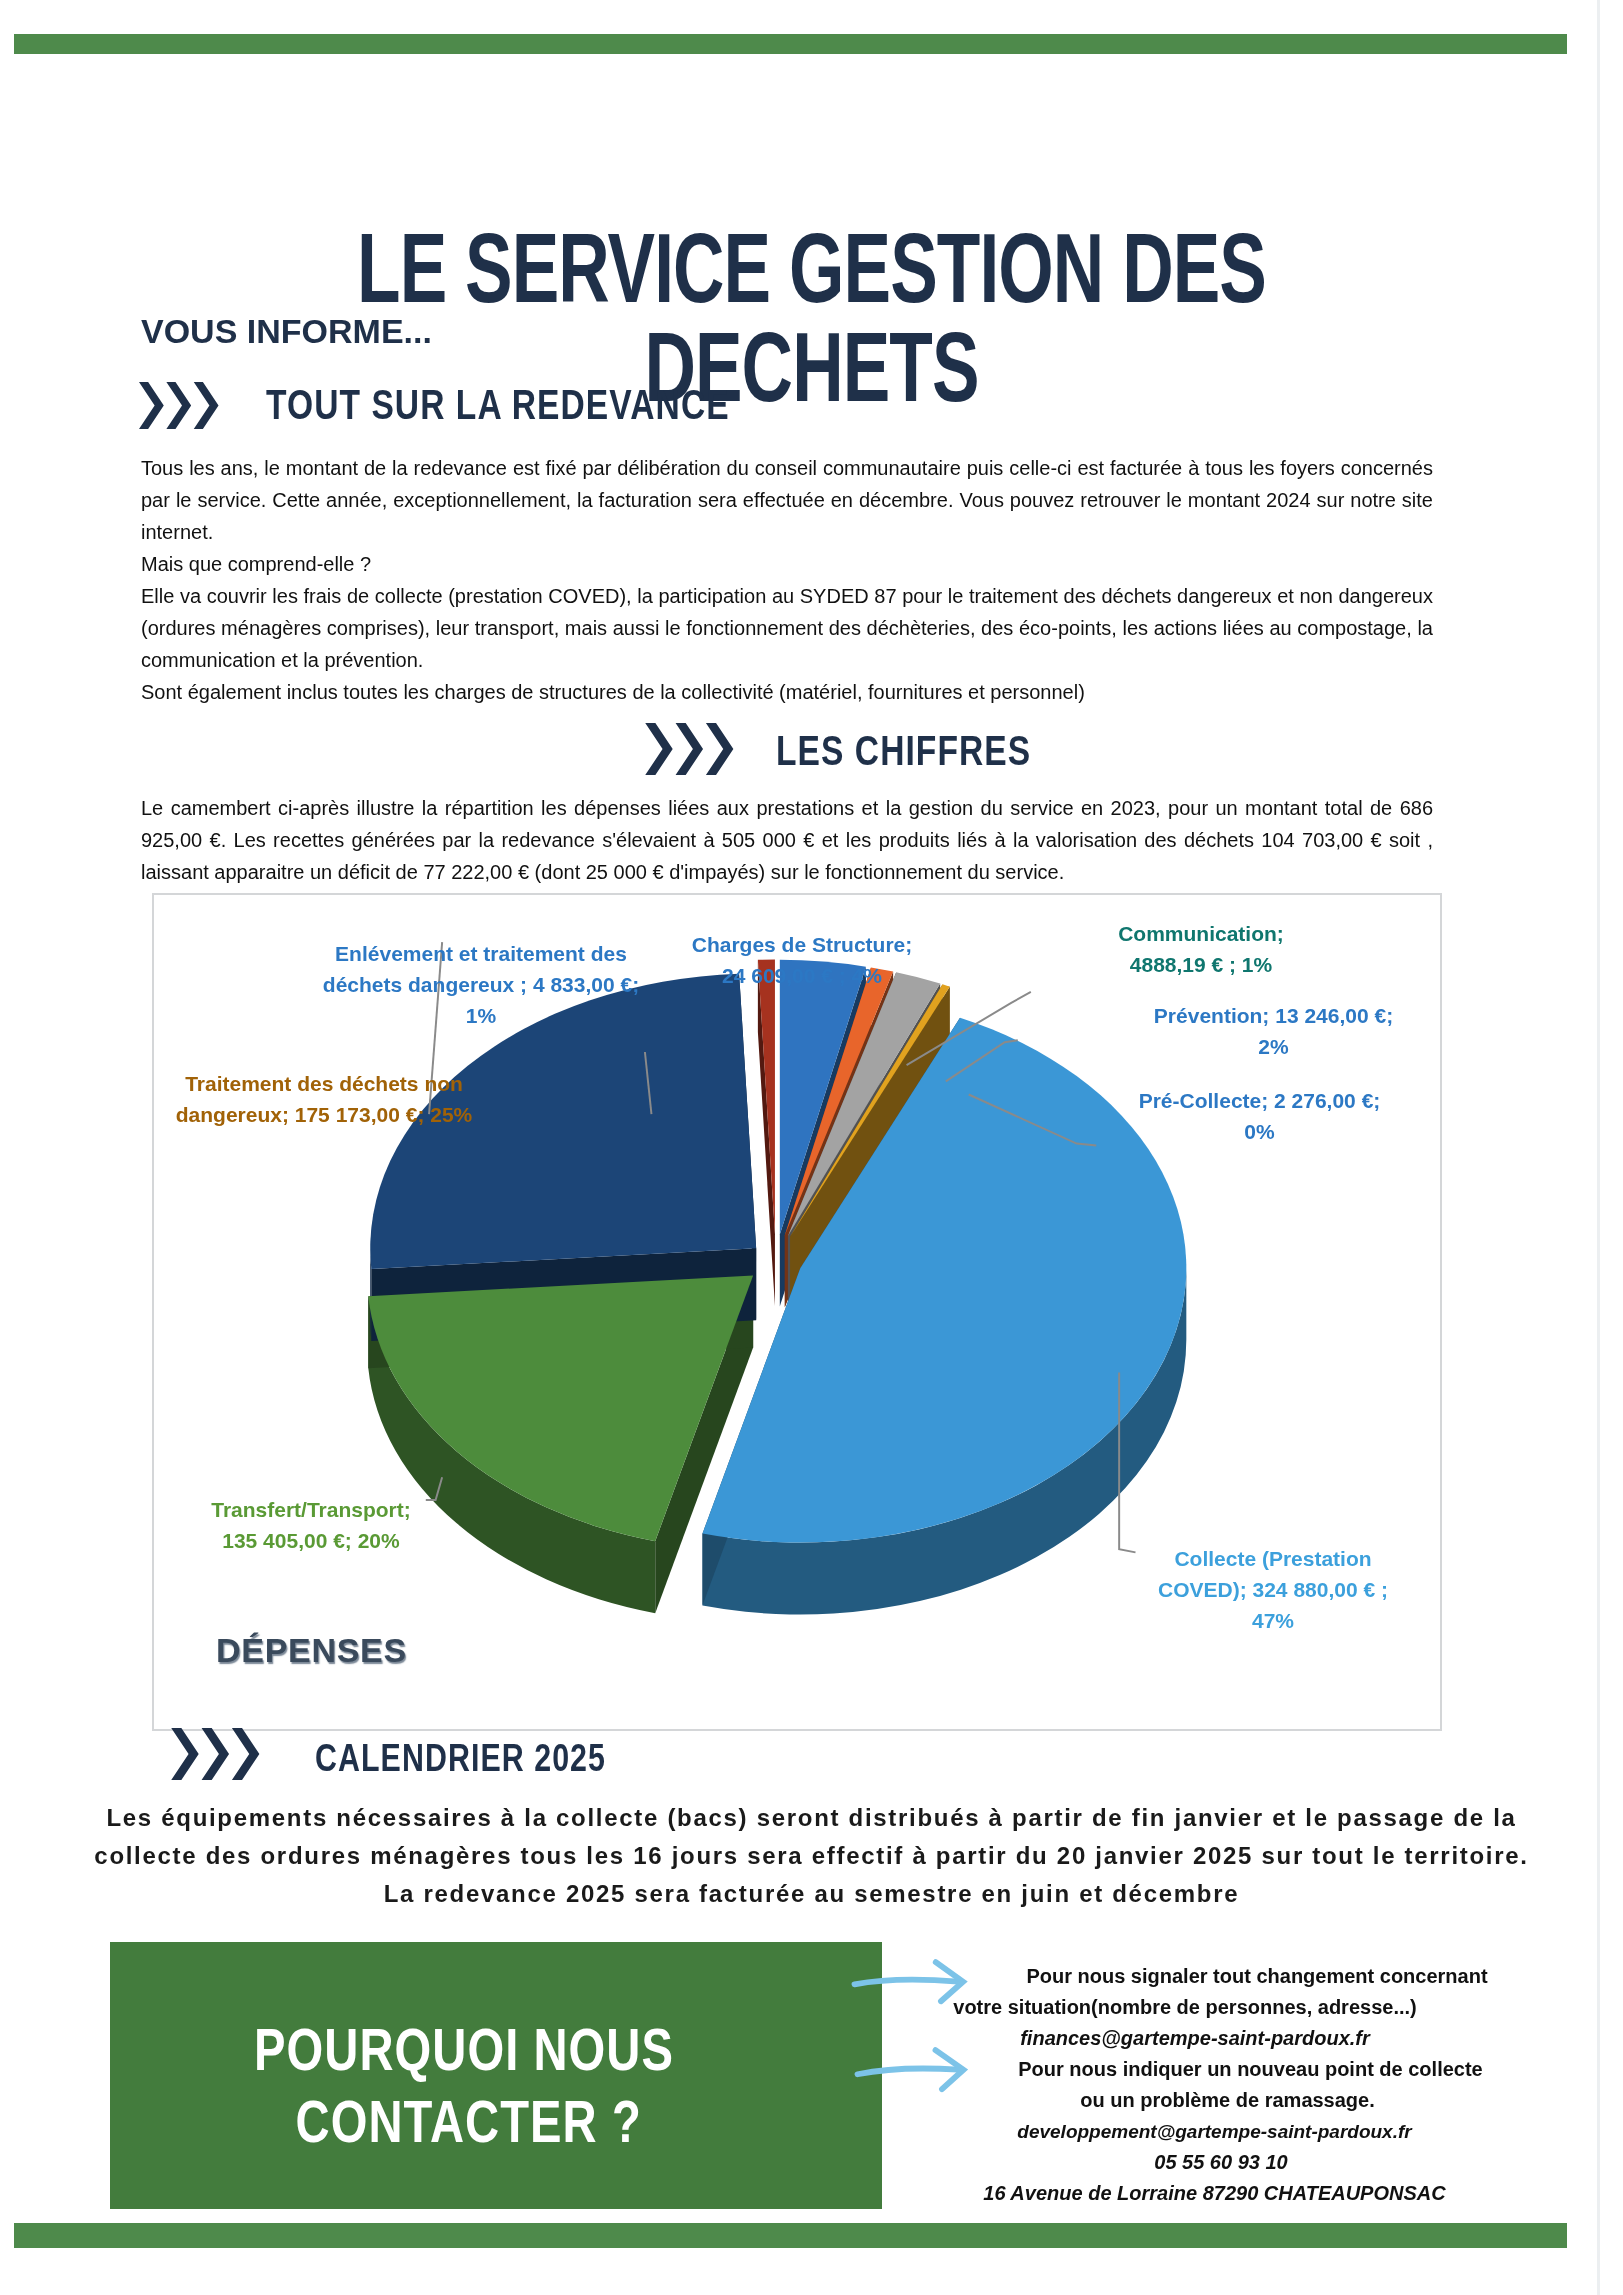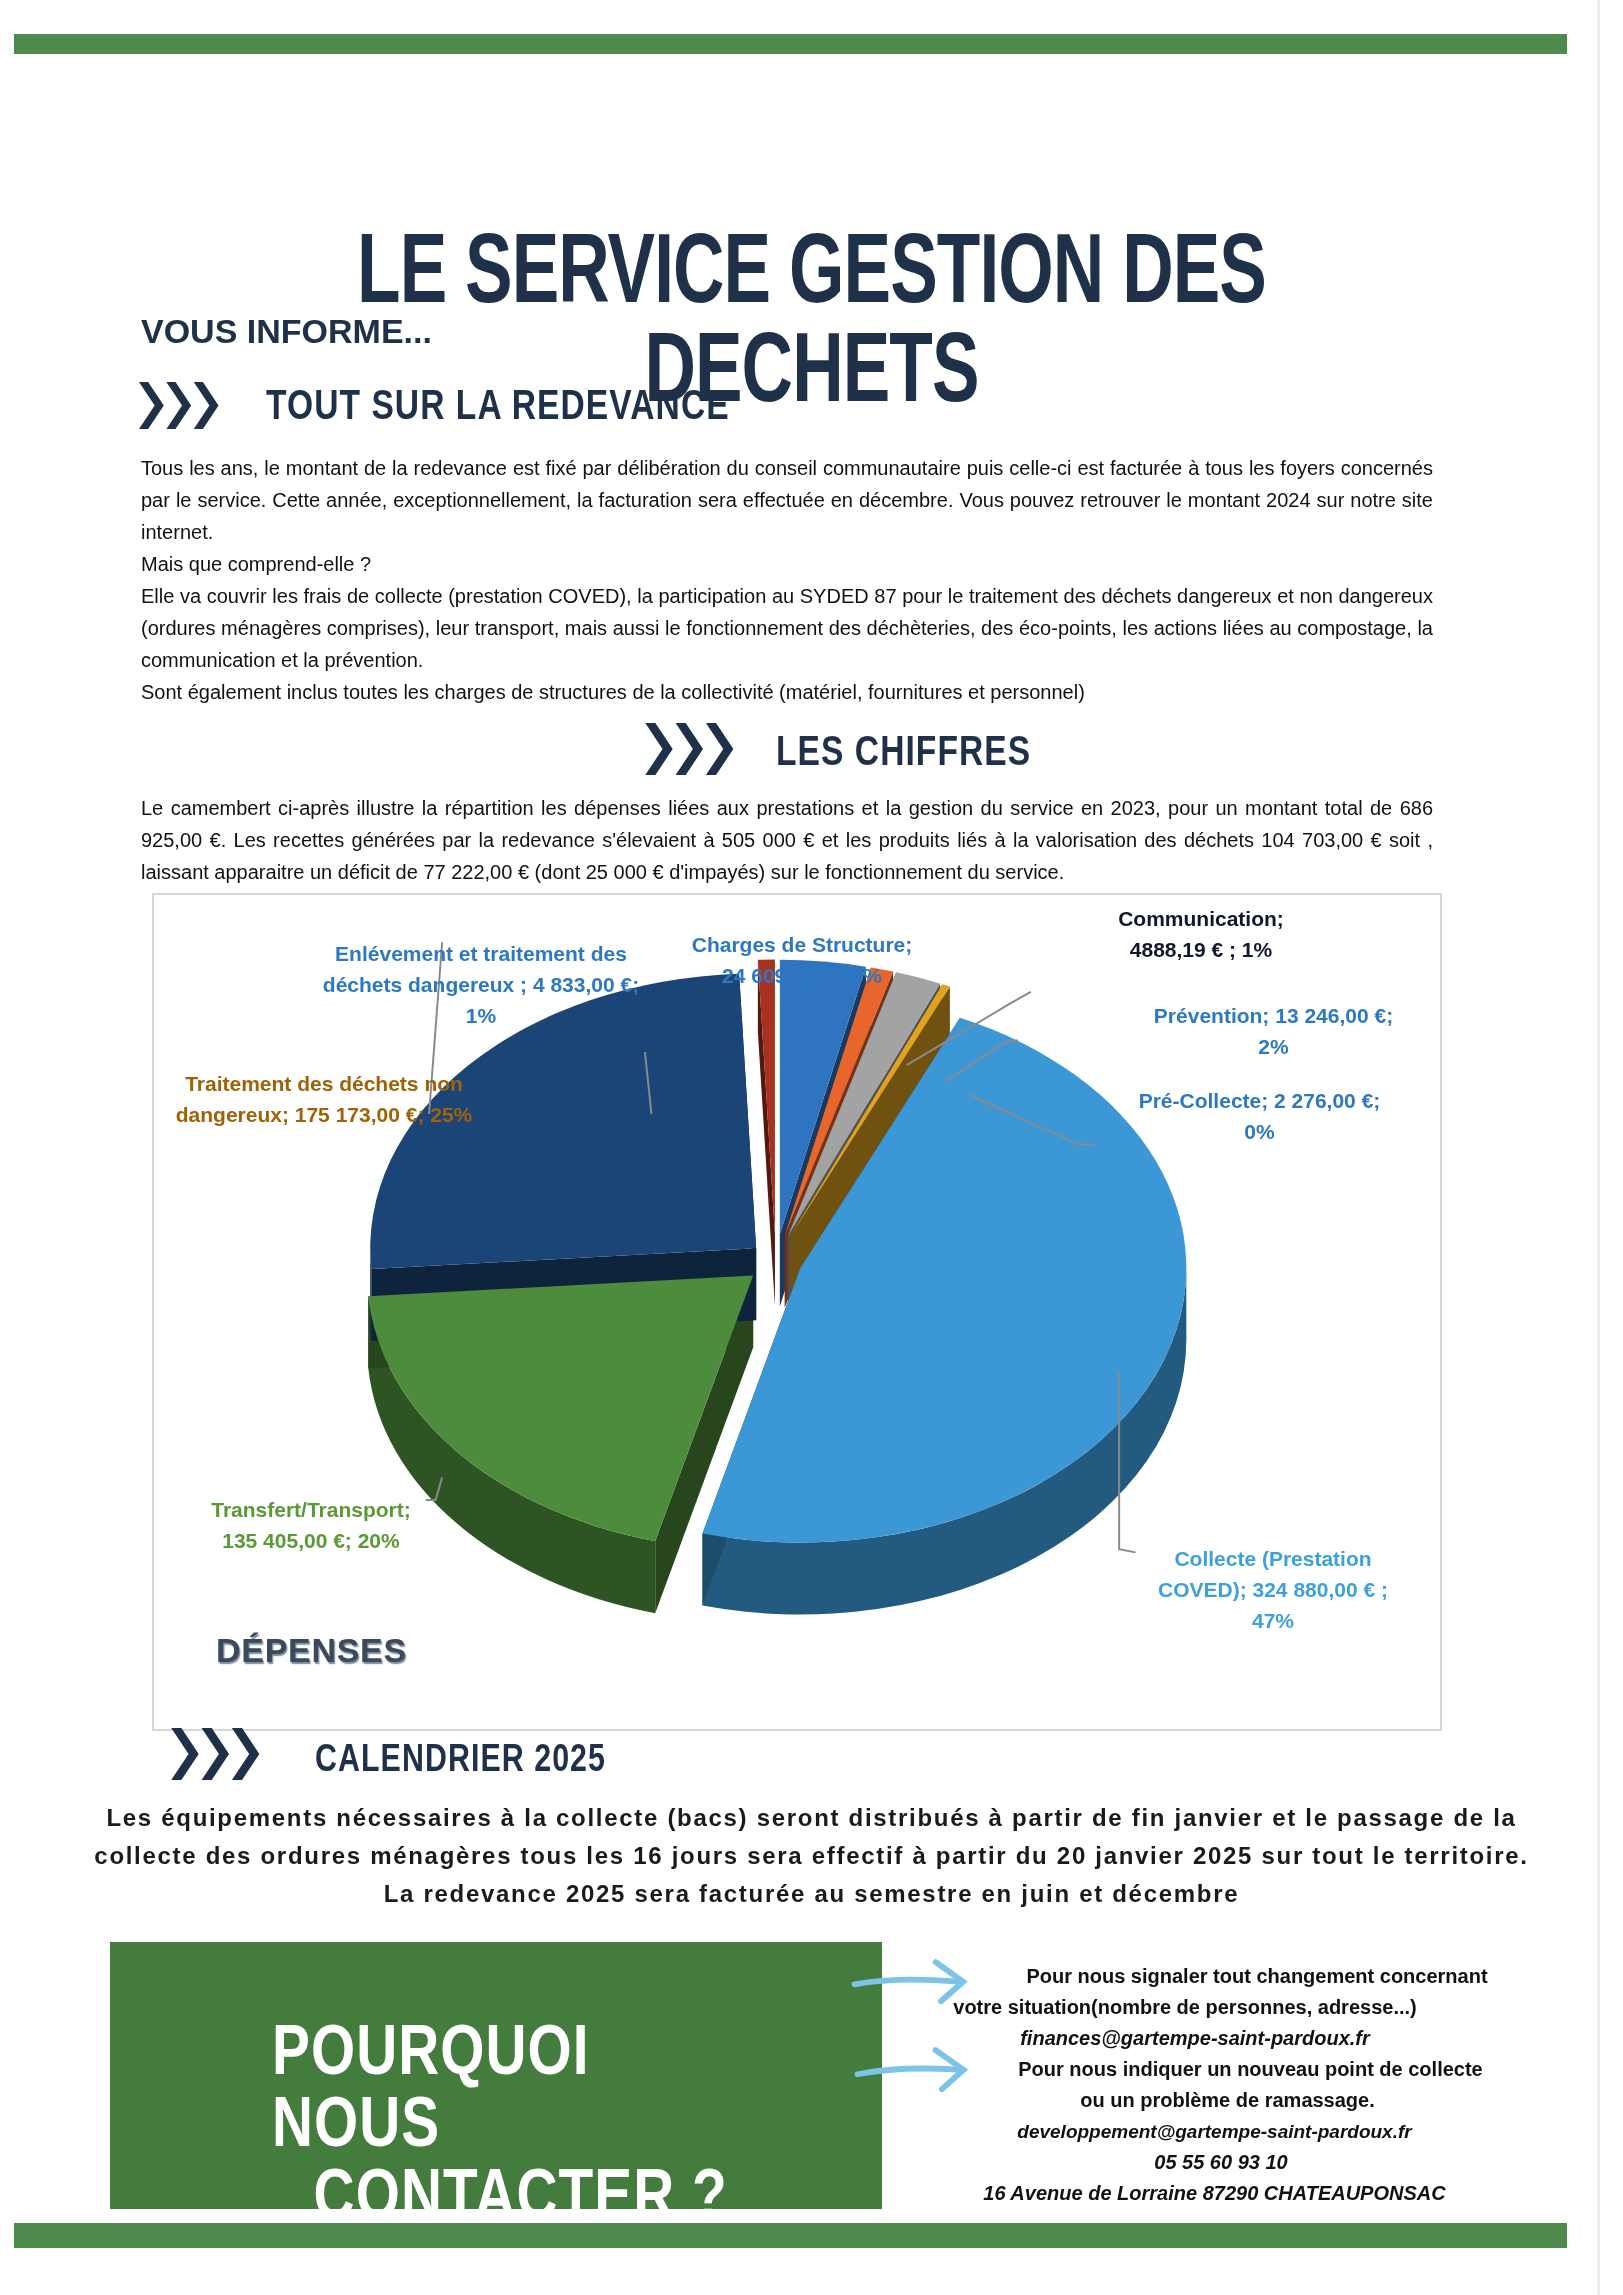--- a/index.html
+++ b/index.html
@@ -25,21 +25,21 @@
   .chart-frame svg { position:absolute; left:0; top:0; }
   .lbl { position:absolute; font-weight:bold; font-size:21px; line-height:31px; text-align:center; }
   .depenses { position:absolute; left:62px; top:736px; font-weight:700; font-size:34px; color:#3a4a5c;
               text-shadow:1.3px 2px 1.3px #7a8796; letter-spacing:0.7px; }
 
   .calendar-text { position:absolute; left:72px; width:1479px; top:1799px; text-align:center; font-weight:bold;
                    font-size:24px; line-height:38px; letter-spacing:1.7px; color:#1a1a1a; }
   .calendar-text p { margin:0; }
 
   .contact-box { position:absolute; left:110px; top:1942px; width:772px; height:267px; background:#437c3d; }
-  .contact-title { position:absolute; left:0; top:72px; width:100%; color:#fff; font-weight:bold; font-size:71px; line-height:72px; letter-spacing:1.3px; text-align:left;padding-left:18px; }
+  .contact-title { position:absolute; left:0; top:72px; width:100%; color:#fff; font-weight:bold; font-size:59px; line-height:72px; letter-spacing:1.3px; text-align:left; }
   .contact-title div { transform:scaleX(0.8); transform-origin:left center; }
 
   .contact-info { position:absolute; left:910px; top:1953px; width:622px; text-align:center; font-weight:bold; font-size:20px; line-height:31px; color:#111; }
   .contact-info .it { font-style:italic; }
   .arrow { position:absolute; }
 </style>
 </head>
 <body>
 
 <div class="bar bar-top"></div>
@@ -117,21 +117,21 @@
 
   <div class="lbl" style="left: 144px; top: 43px; width: 366px; color: rgb(44, 120, 196);">
     <div>Enlévement et traitement des</div>
     <div>déchets dangereux ; 4 833,00 €;</div>
     <div>1%</div>
   </div>
   <div class="lbl" style="left: 517px; top: 34px; width: 262px; color: rgb(44, 120, 196);">
     <div>Charges de Structure;</div>
     <div>24 609,00 € ; 4%</div>
   </div>
-  <div class="lbl" style="left: 949px; top: 8px; width: 196px; color: #0f172a;">
+  <div class="lbl" style="left: 949px; top: 23px; width: 196px; color: #0f766e;">
     <div>Communication;</div>
     <div>4888,19 € ; 1%</div>
   </div>
   <div class="lbl" style="left: 982px; top: 105px; width: 275px; color: rgb(44, 120, 196);">
     <div>Prévention; 13 246,00 €;</div>
     <div>2%</div>
   </div>
   <div class="lbl" style="left: 968px; top: 190px; width: 275px; color: rgb(44, 120, 196);">
     <div>Pré-Collecte; 2 276,00 €;</div>
     <div>0%</div>

